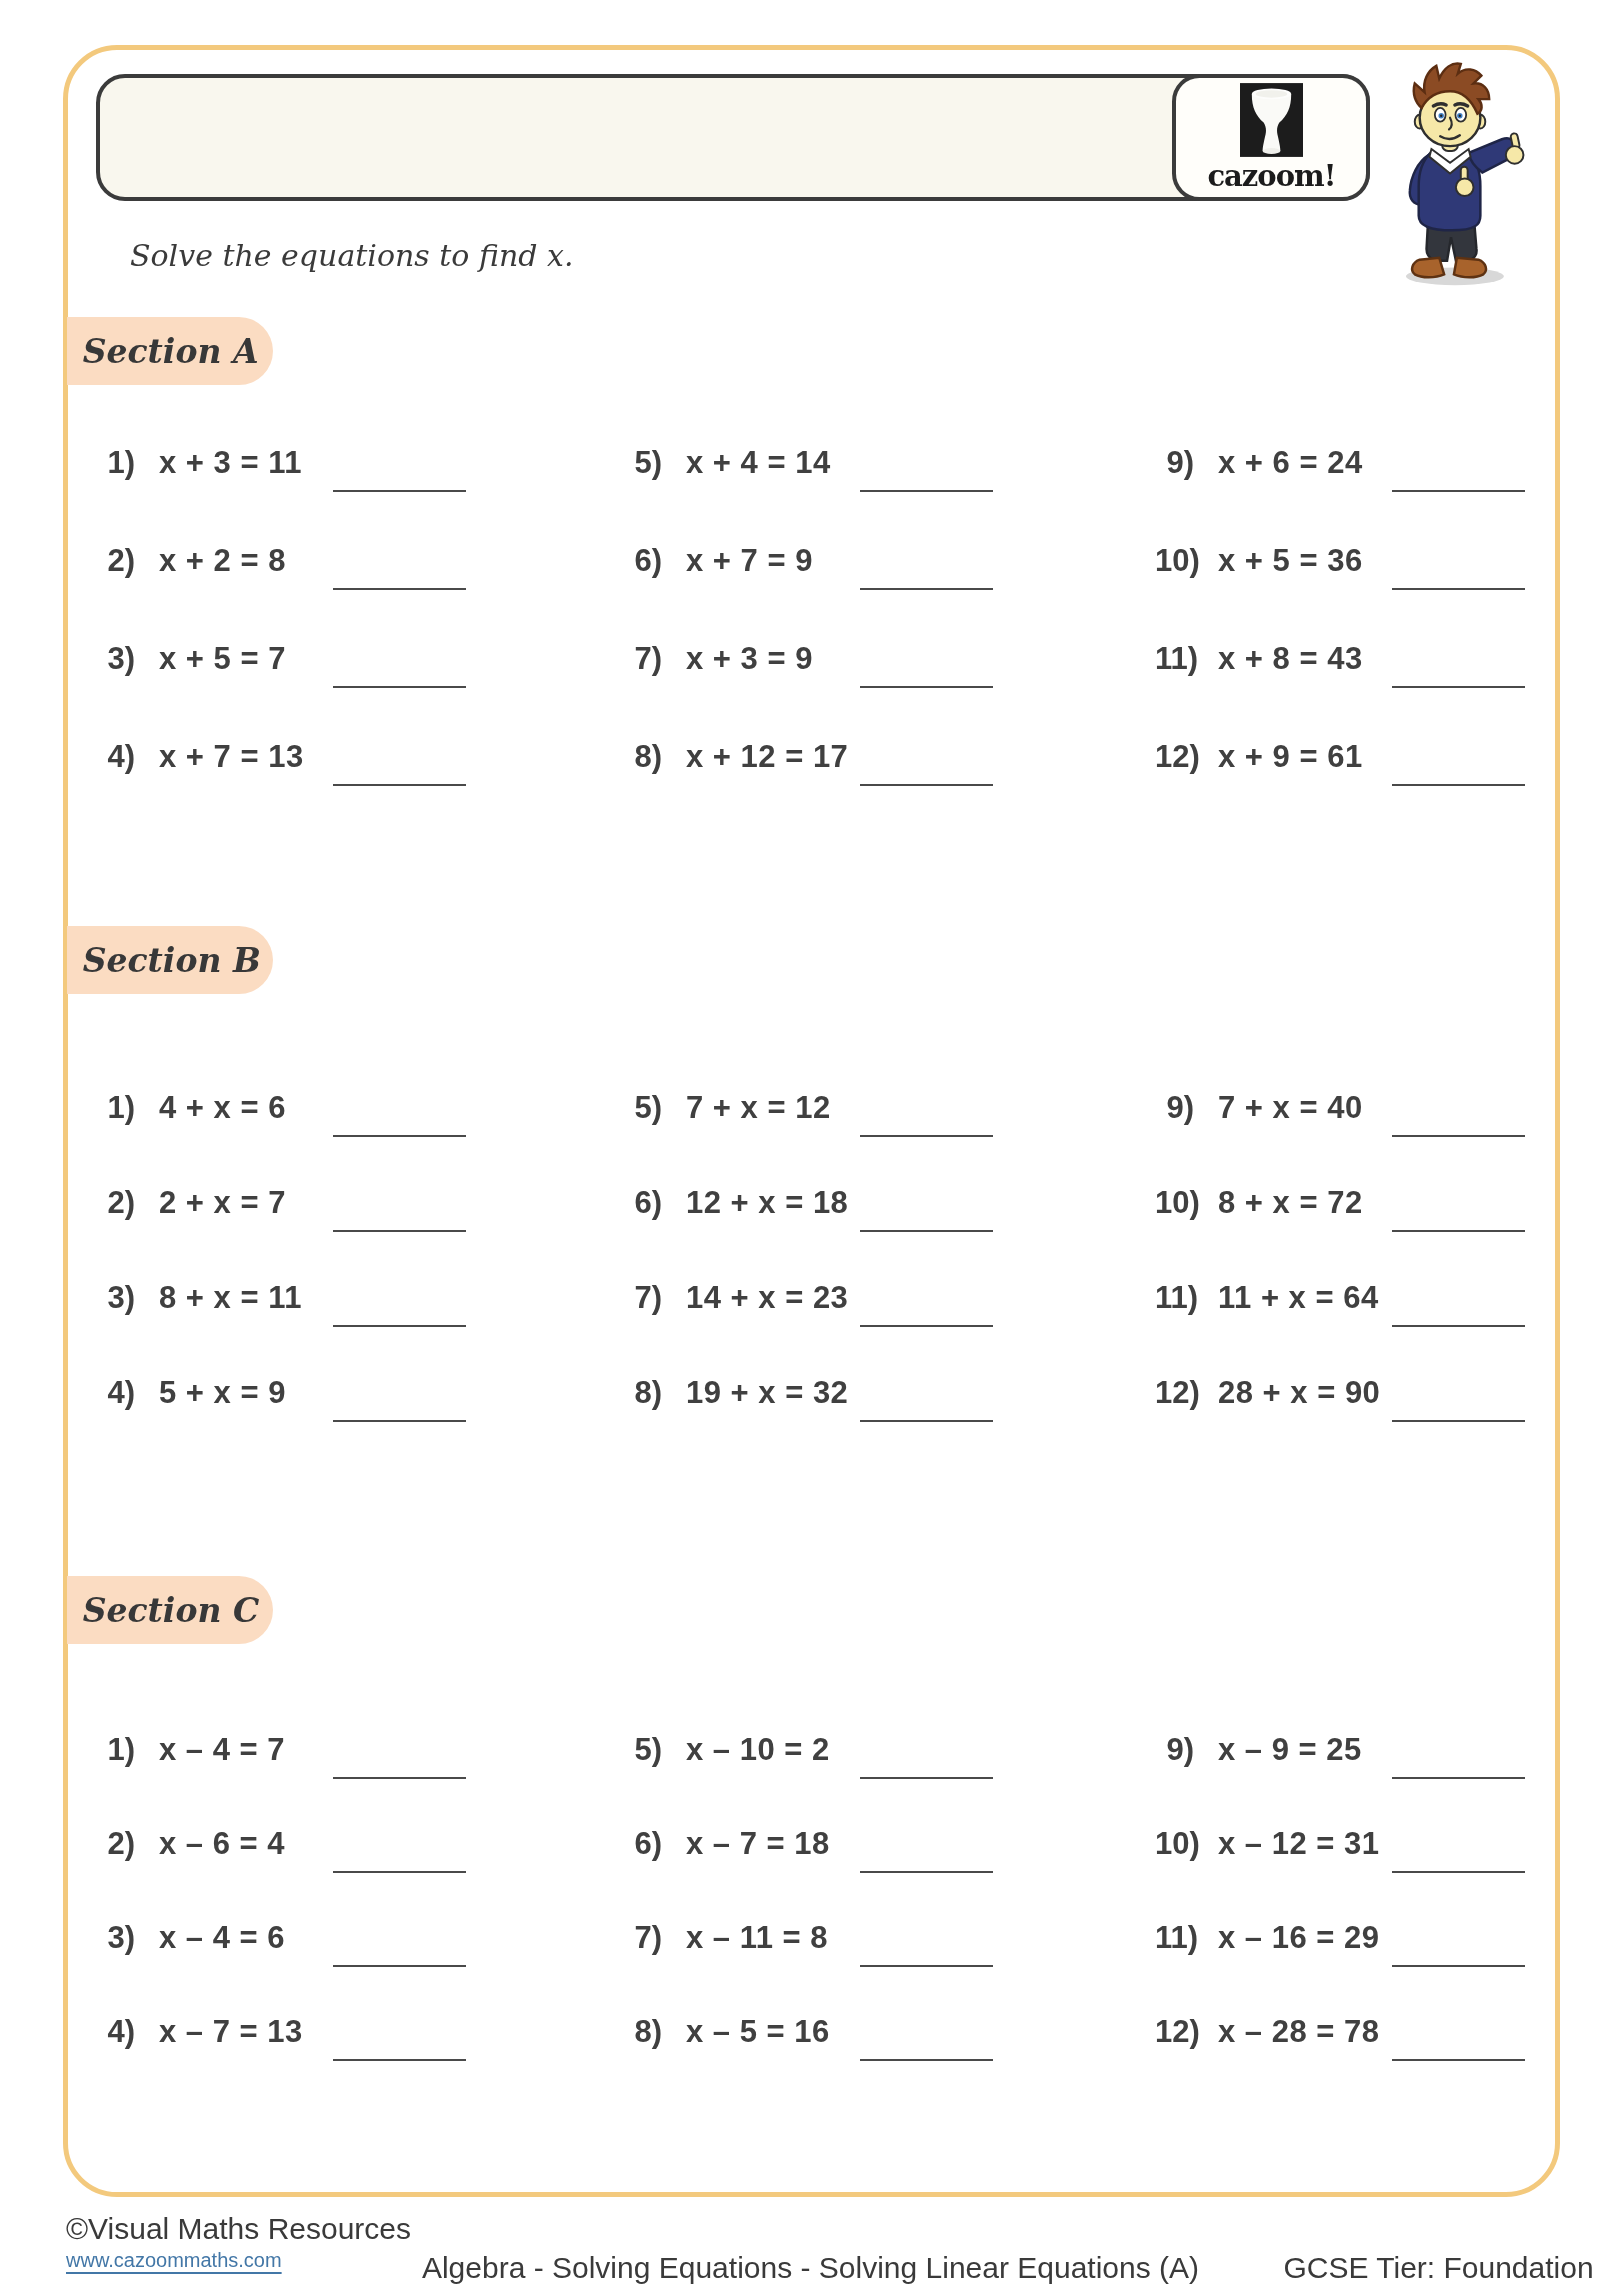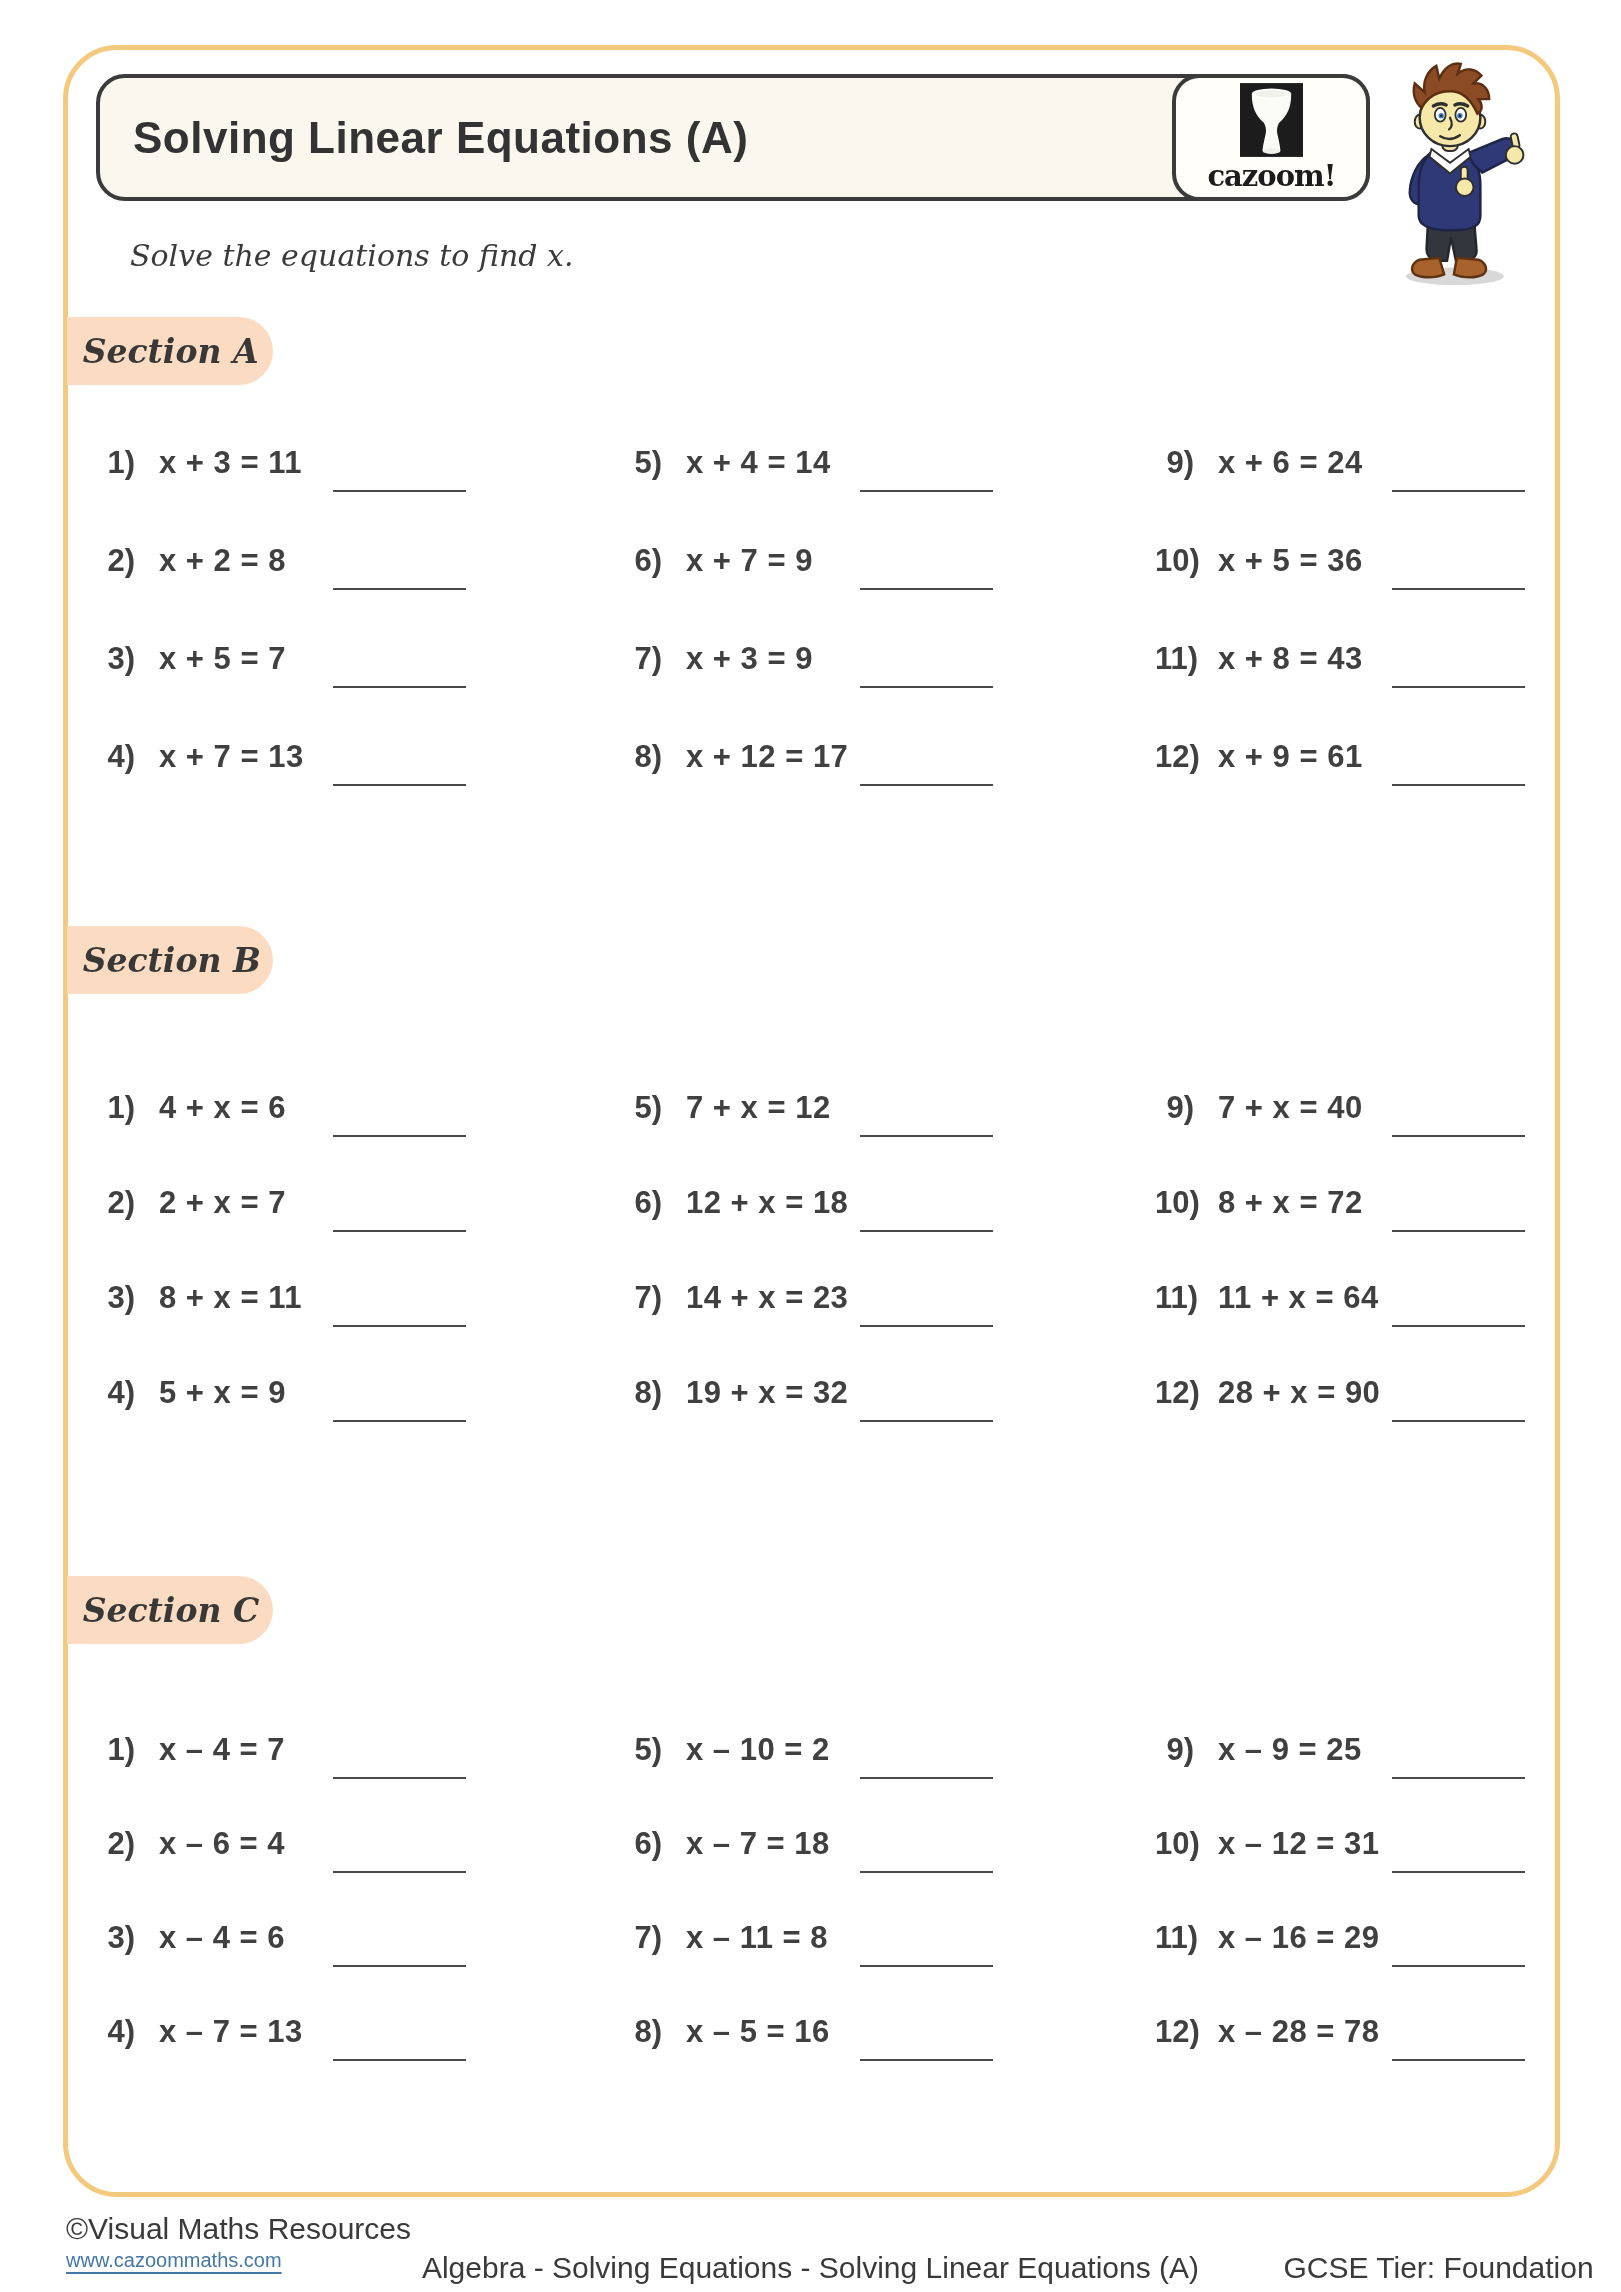--- a/index.html
+++ b/index.html
@@ -72,21 +72,20 @@
   }
   .f-cat{position:absolute;left:0;right:0;top:2251px;text-align:center;font-size:30px;color:#3a3a3a;}
   .f-tier{position:absolute;right:27.4px;top:2251px;font-size:30px;color:#3a3a3a;}
 </style>
 </head>
 <body>
 
 <div class="page-border"></div>
 
 <div class="title-box">
-  <span class="title-text">Solving Linear Equations (A)</span>
   <div class="logo-box">
     <span>
       <svg width="63" height="74" viewBox="0 0 64 75">
         <rect x="0" y="0" width="64" height="75" fill="#1C1C1C"></rect>
         <path d="M12,11 C12,25 16,33 24,40 C26,43 27,47 26,52 C24,61 23,65 23,69 L41,69 C41,65 40,61 38,52 C37,47 38,43 40,40 C48,33 52,25 52,11 Z" fill="#FAFAF7"></path>
         <ellipse cx="32" cy="11" rx="20" ry="5.5" fill="#FDFDFC"></ellipse>
         <ellipse cx="32" cy="11" rx="16" ry="3.8" fill="#F1F1EC"></ellipse>
         <ellipse cx="32" cy="69" rx="9" ry="3" fill="#EFEFEA"></ellipse>
       </svg>
     </span>

